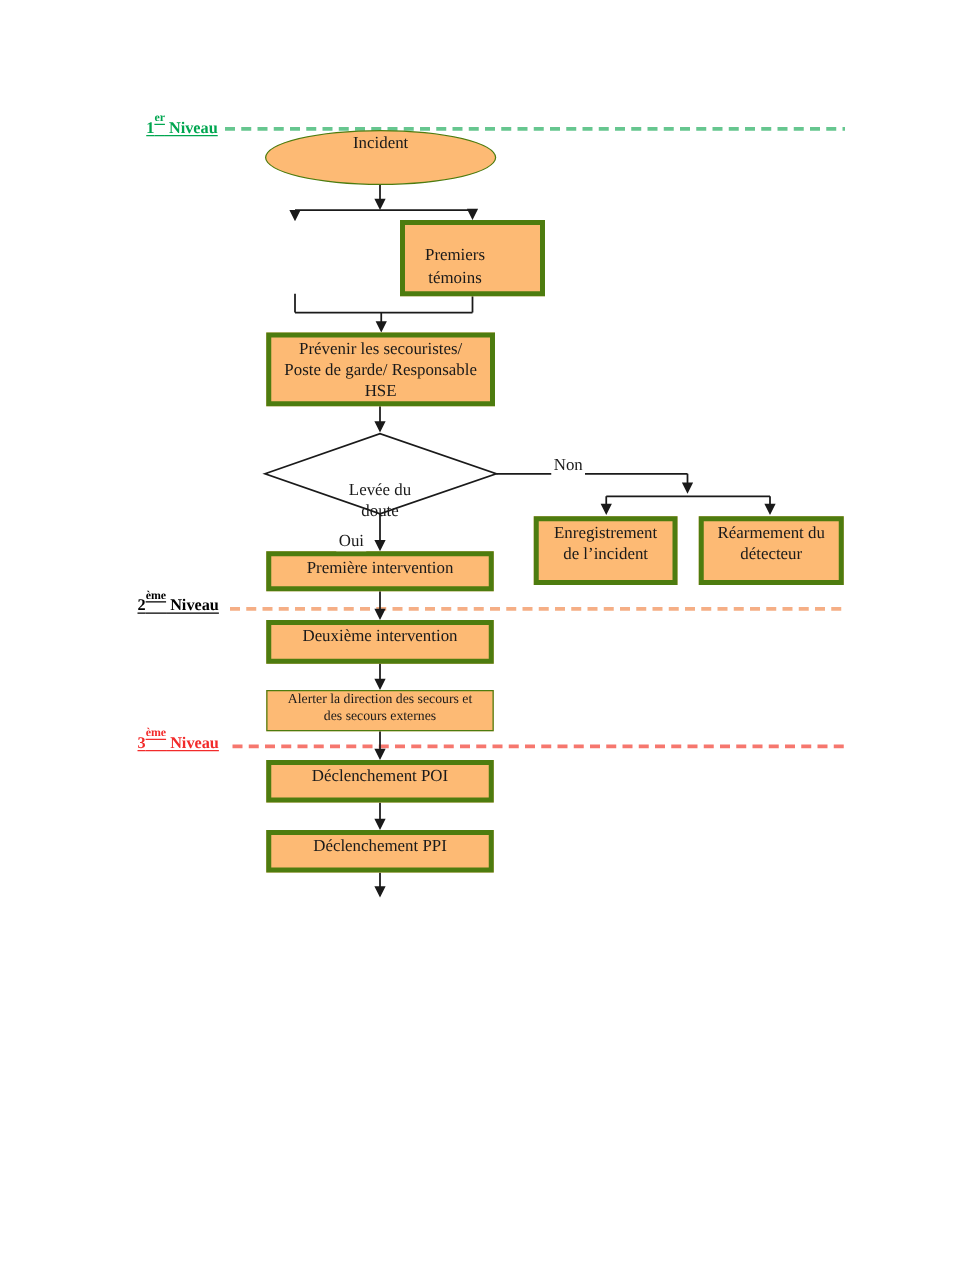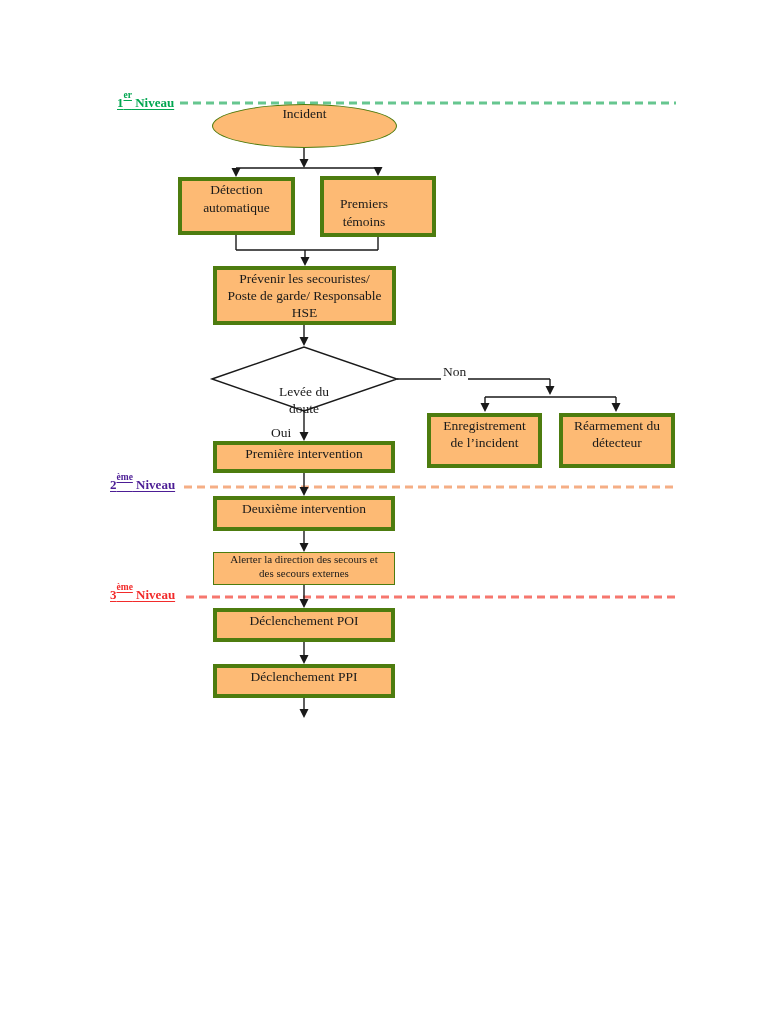--- a/index.html
+++ b/index.html
@@ -73,31 +73,28 @@
       M299.5 543h9L304 552z
       M299.5 599h9L304 608z
       M299.5 655h9L304 664z
       M299.5 709h9L304 718z"></path>
 
     <polygon points="212,379 304,347 397,379 304,411" fill="#ffffff" stroke="#1a1a1a" stroke-width="1.4"></polygon>
   </svg>
 
   <div class="level-label" style="left: 117px; top: 92px; color: rgb(0, 166, 80);"><span>1</span><sup>er</sup><span> Niveau</span></div>
 
-  <div class="level-label" style="left: 110px; top: 474px; color: #4c1d95;"><span>2</span><sup>ème</sup><span> Niveau</span></div>
+  <div class="level-label" style="left: 110px; top: 474px; color: #000000;"><span>2</span><sup>ème</sup><span> Niveau</span></div>
 
   <div class="level-label" style="left: 110px; top: 584px; color: rgb(242, 43, 43);"><span>3</span><sup>ème</sup><span> Niveau</span></div>
 
   <div class="node ellipse" style="left:212px; top:104px; width:185px; height:44px;">
     <span class="t">Incident</span>
   </div>
 
-  <div class="node" style="left:178px; top:177px; width:117px; height:58px;">
-    <span class="t">Détection automatique</span>
-  </div>
 
   <div class="node col" style="left:320px; top:176px; width:116px; height:61px;">
     <span class="main">Premiers témoins</span>
     <span class="clipped">(Détection</span>
   </div>
 
   <div class="node" style="left:213px; top:266px; width:183px; height:59px; line-height:17px;">
     <span class="t">Prévenir les secouristes/
 Poste de garde/ Responsable
 HSE</span>

